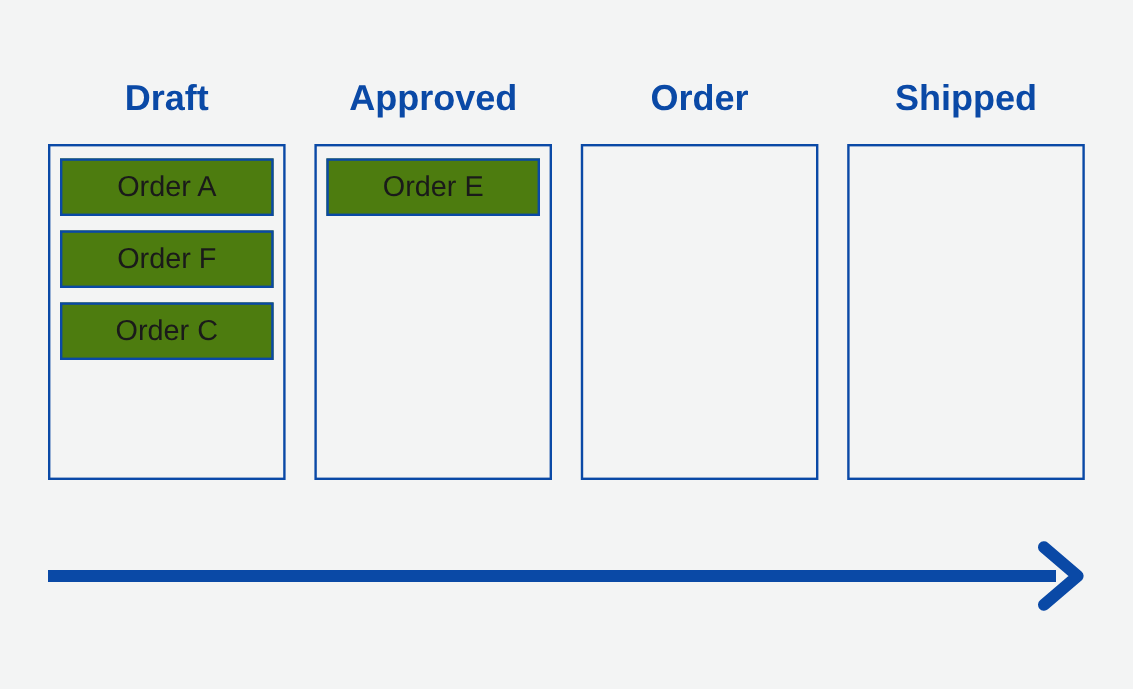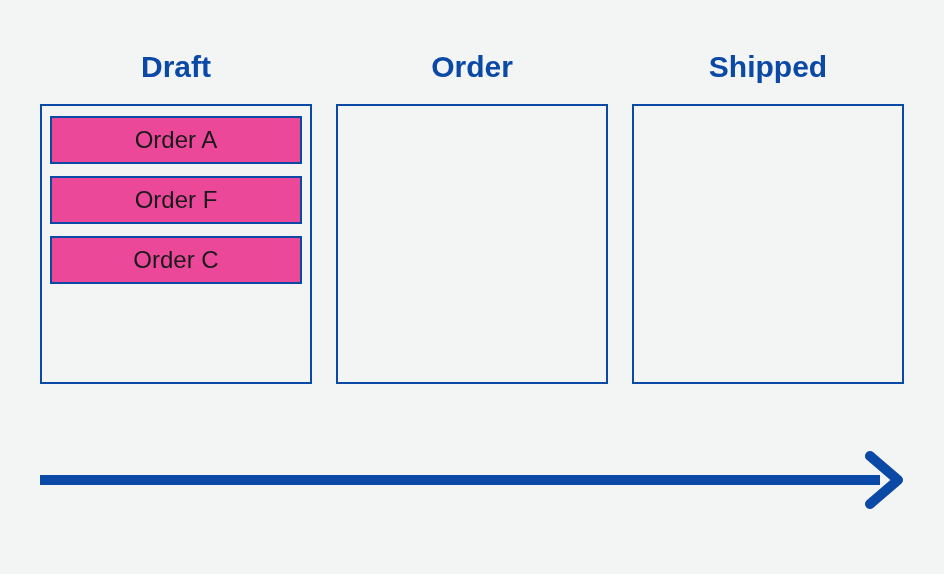--- a/index.html
+++ b/index.html
@@ -10,21 +10,21 @@
     body {
       width: 944px;
       height: 574px;
       background: #f3f4f4;
       font-family: Arial, Helvetica, sans-serif;
       position: relative;
     }
     .board {
       display: flex;
       gap: 24px;
-      padding: 50px 40px 0 40px;
+      padding: 66px 40px 0 40px;
       justify-content: center;
     }
     .column {
       flex: 1;
       display: flex;
       flex-direction: column;
       align-items: center;
     }
     .column-header {
       color: #0a49a6;
@@ -36,21 +36,21 @@
     .column-body {
       border: 2px solid #0a49a6;
       width: 100%;
       height: 280px;
       padding: 10px 8px;
       display: flex;
       flex-direction: column;
       gap: 12px;
     }
     .card {
-      background: #ec4899;
+      background: #4d7c0f;
       border: 2px solid #0a49a6;
       color: #1a1a1a;
       font-size: 24px;
       text-align: center;
       padding: 8px 4px;
     }
     .arrow-container {
       position: absolute;
       left: 40px;
       right: 40px;
@@ -83,20 +83,26 @@
 
   <div class="column">
     <div class="column-header">Draft</div>
     <div class="column-body">
       <div class="card">Order A</div>
       <div class="card">Order F</div>
       <div class="card">Order C</div>
     </div>
   </div>
 
+  <div class="column">
+    <div class="column-header">Approved</div>
+    <div class="column-body">
+      <div class="card">Order E</div>
+    </div>
+  </div>
 
   <div class="column">
     <div class="column-header">Order</div>
     <div class="column-body">
     </div>
   </div>
 
   <div class="column">
     <div class="column-header">Shipped</div>
     <div class="column-body">

